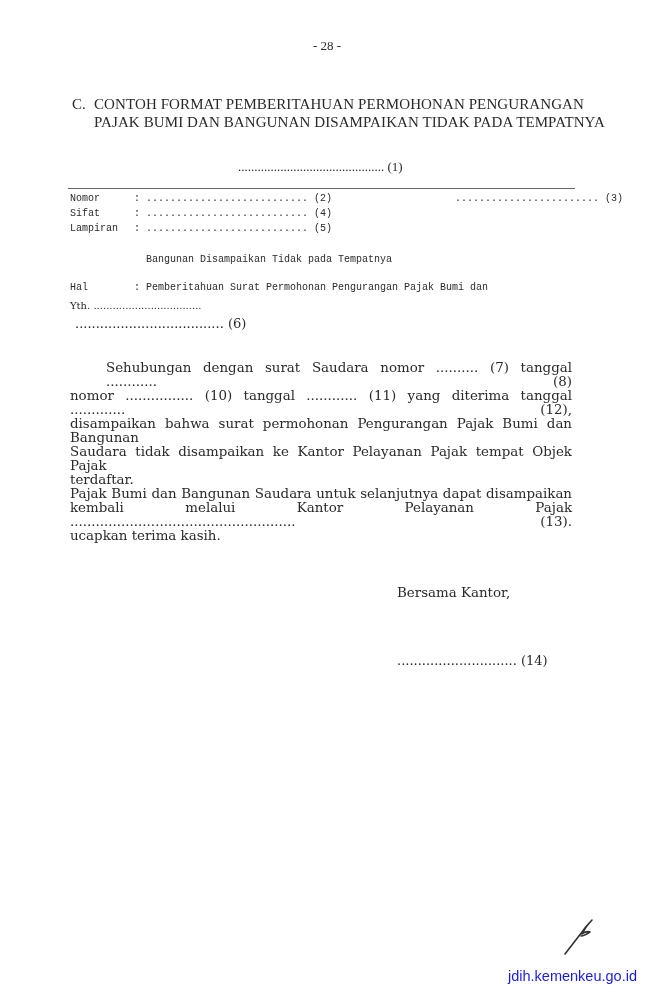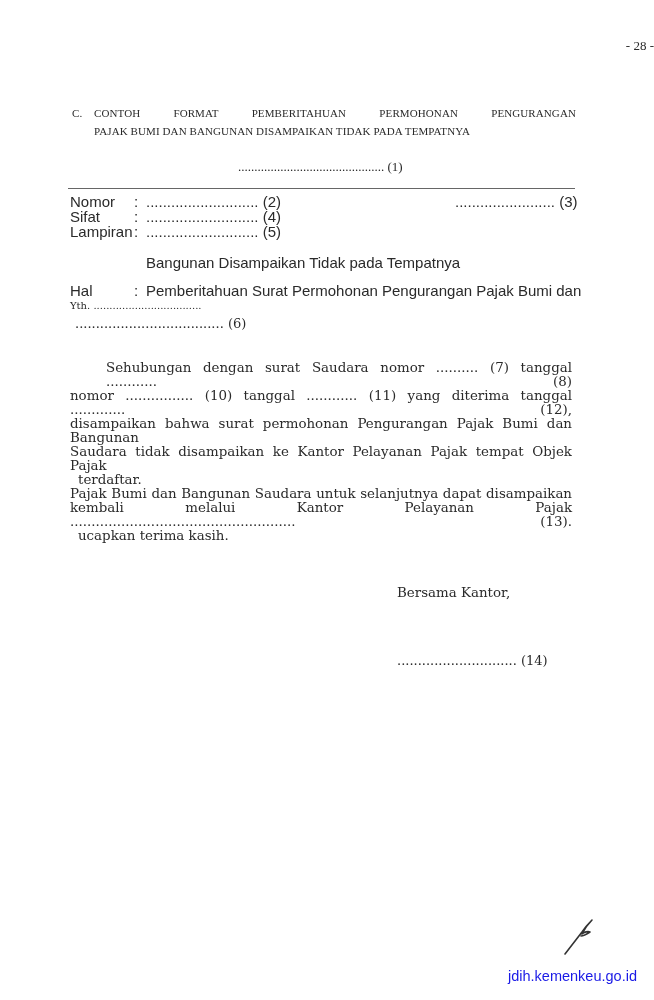--- a/index.html
+++ b/index.html
@@ -2,44 +2,44 @@
 <html><head>
   <meta charset="utf-8">
   <style>
     html, body { margin: 0; padding: 0; }
     body {
       width: 654px; height: 1000px; background: #ffffff; position: relative;
       font-family: "DejaVu Serif", "Liberation Serif", serif;
       color: #2a2a2a; overflow: hidden;
     }
     .abs { position: absolute; white-space: nowrap; }
-    .page-number { top: 38px; left: 0; width: 654px; text-align: right; font-size: 13px;
+    .page-number { top: 38px; left: 0; width: 654px; text-align: center; font-size: 13px;
       font-family: "Liberation Serif", serif; }
-    .title { font-family: "Liberation Serif", serif; font-size: 11px; letter-spacing: 0.1px; margin-top: 11px; }
+    .title { font-family: "Liberation Serif", serif; font-size: 15px; letter-spacing: 0.1px; }
     .title-line1 { top: 96px; left: 72px; width: 504px; text-align: justify; text-align-last: justify; }
     .title-line2 { top: 114px; left: 94px; }
     .t-label { display: inline-block; width: 22px; }
     .place-date { top: 159px; left: 238px; font-size: 13px; font-family: "Liberation Serif", serif; }
     .rule { top: 188px; left: 68px; width: 507px; height: 0; border-top: 1.5px solid #666; }
-    .meta { font-family: Liberation Sans, sans-serif; font-size: 15px; }
+    .meta { font-family: Liberation Mono, monospace; font-size: 10px; }
     .meta-row { left: 70px; }
     .meta-key { display: inline-block; width: 64px; }
     .meta-colon { display: inline-block; width: 12px; }
     .row-nomor { top: 193px; }
     .row-sifat { top: 208px; }
     .row-lampiran { top: 223px; }
     .row-hal { top: 238px; margin-top: 44px; }
     .hal-line2 { top: 254px; left: 146px; }
     .date-field { top: 193px; left: 455px; }
     .to-line1 { top: 300px; left: 70px; font-size: 10px; }
     .to-line2 { top: 316px; left: 75px; font-size: 13px; }
     .body-text { left: 70px; width: 502px; font-size: 13.4px; line-height: 14px;
       text-align: justify; white-space: normal; }
     .body-text .ln { display: block; text-align: justify; text-align-last: justify; }
-    .body-text .ln.last { text-align-last: left; margin-left: 8px; }
+    .body-text .ln.last { text-align-last: left; }
     .body-text .ln.ind { padding-left: 36px; }
     .para-block { top: 361px; }
     .closing-title { top: 585px; left: 397px; font-size: 13.4px; }
     .signature-field { top: 653px; left: 397px; font-size: 13px; }
     .initial-icon { top: 918px; left: 562px; width: 34px; height: 38px; }
     .source-link { top: 968px; left: 508px; font-family: "Liberation Sans", sans-serif;
       font-size: 14.5px; color: #1a1ae6; text-decoration: none; }
   </style>
 </head>
 <body>

